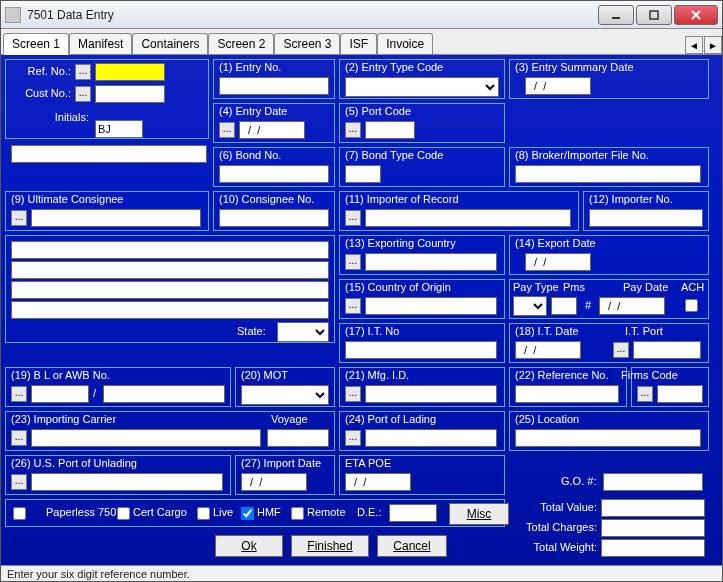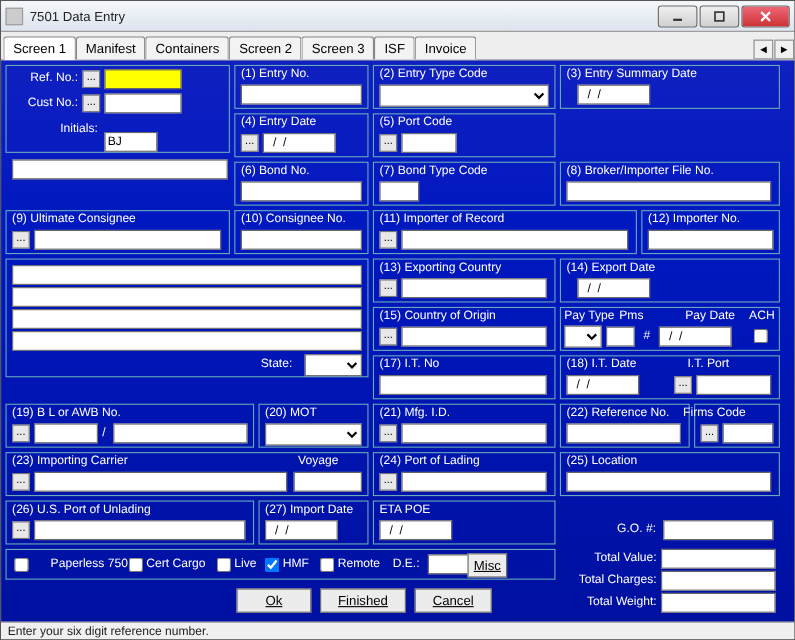--- a/index.html
+++ b/index.html
@@ -244,21 +244,21 @@
     <input type="checkbox" class="chk" style="left: 116px; top: 452px;">
     <span class="lbl" style="left:132px; top:451px;">Cert Cargo</span>
     <input type="checkbox" class="chk" style="left: 196px; top: 452px;">
     <span class="lbl" style="left:212px; top:451px;">Live</span>
     <input type="checkbox" class="chk" style="left: 240px; top: 452px;" checked="">
     <span class="lbl" style="left:256px; top:451px;">HMF</span>
     <input type="checkbox" class="chk" style="left: 290px; top: 452px;">
     <span class="lbl" style="left:306px; top:451px;">Remote</span>
     <span class="lbl" style="left:356px; top:451px;">D.E.:</span>
     <input class="txt" style="left: 388px; top: 449px; width: 48px;">
-    <button class="btn" style="left:424px; top:448px; width:36px;">Misc</button>
+    <button class="btn" style="left:448px; top:448px; width:60px;">Misc</button>
 
     <span class="lbl lblr" style="left:520px; top:446px; width:76px;">Total Value:</span>
     <input class="txt" style="left: 600px; top: 444px; width: 104px;">
     <span class="lbl lblr" style="left:520px; top:466px; width:76px;">Total Charges:</span>
     <input class="txt" style="left: 600px; top: 464px; width: 104px;">
     <span class="lbl lblr" style="left:520px; top:486px; width:76px;">Total Weight:</span>
     <input class="txt" style="left: 600px; top: 484px; width: 104px;">
 
     <button class="btn" style="left:214px; top:480px; width:68px;">Ok</button>
     <button class="btn" style="left:290px; top:480px; width:78px;">Finished</button>

